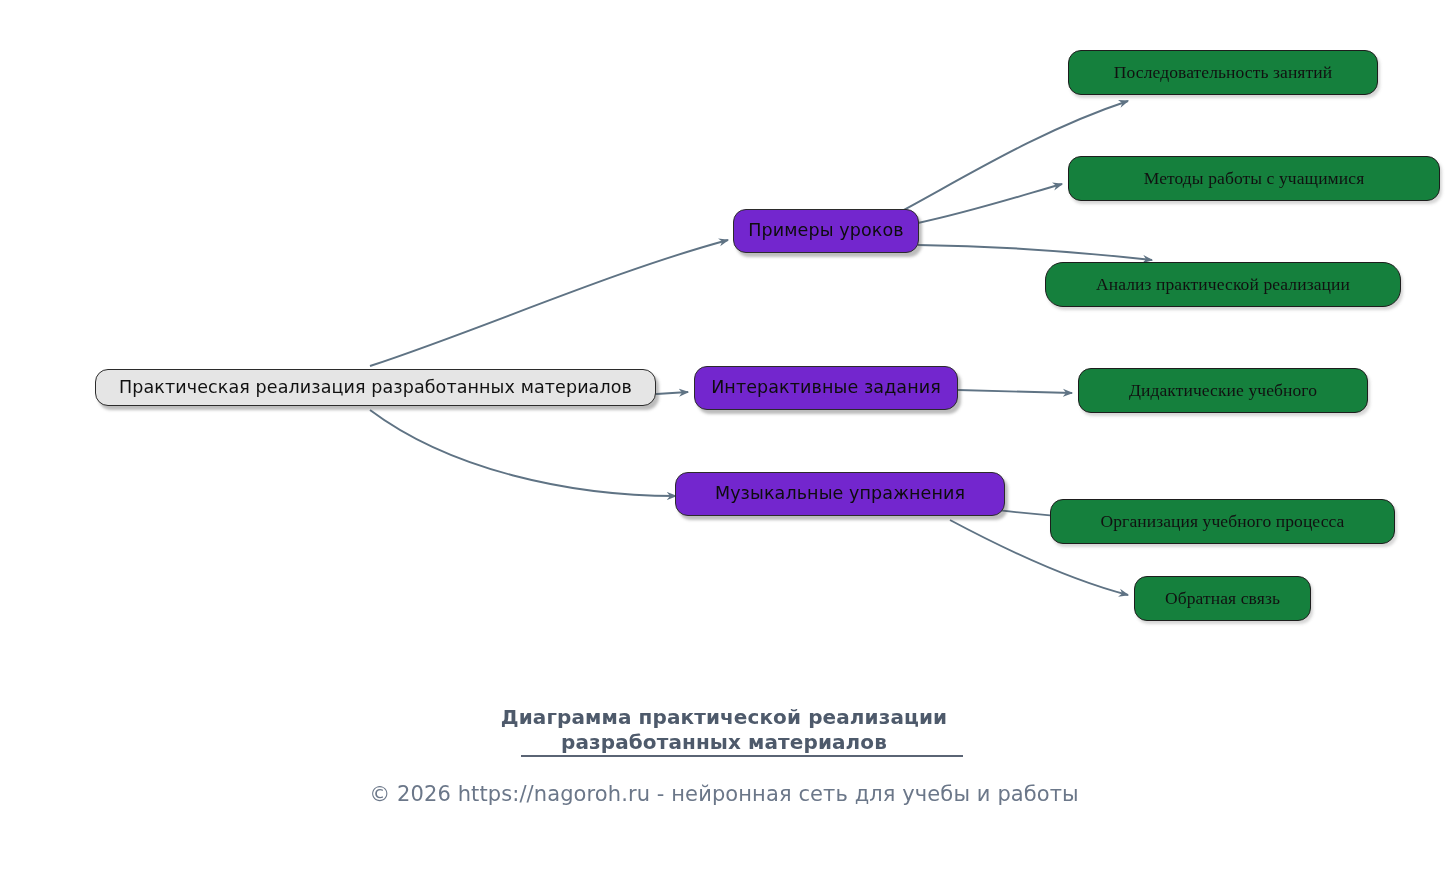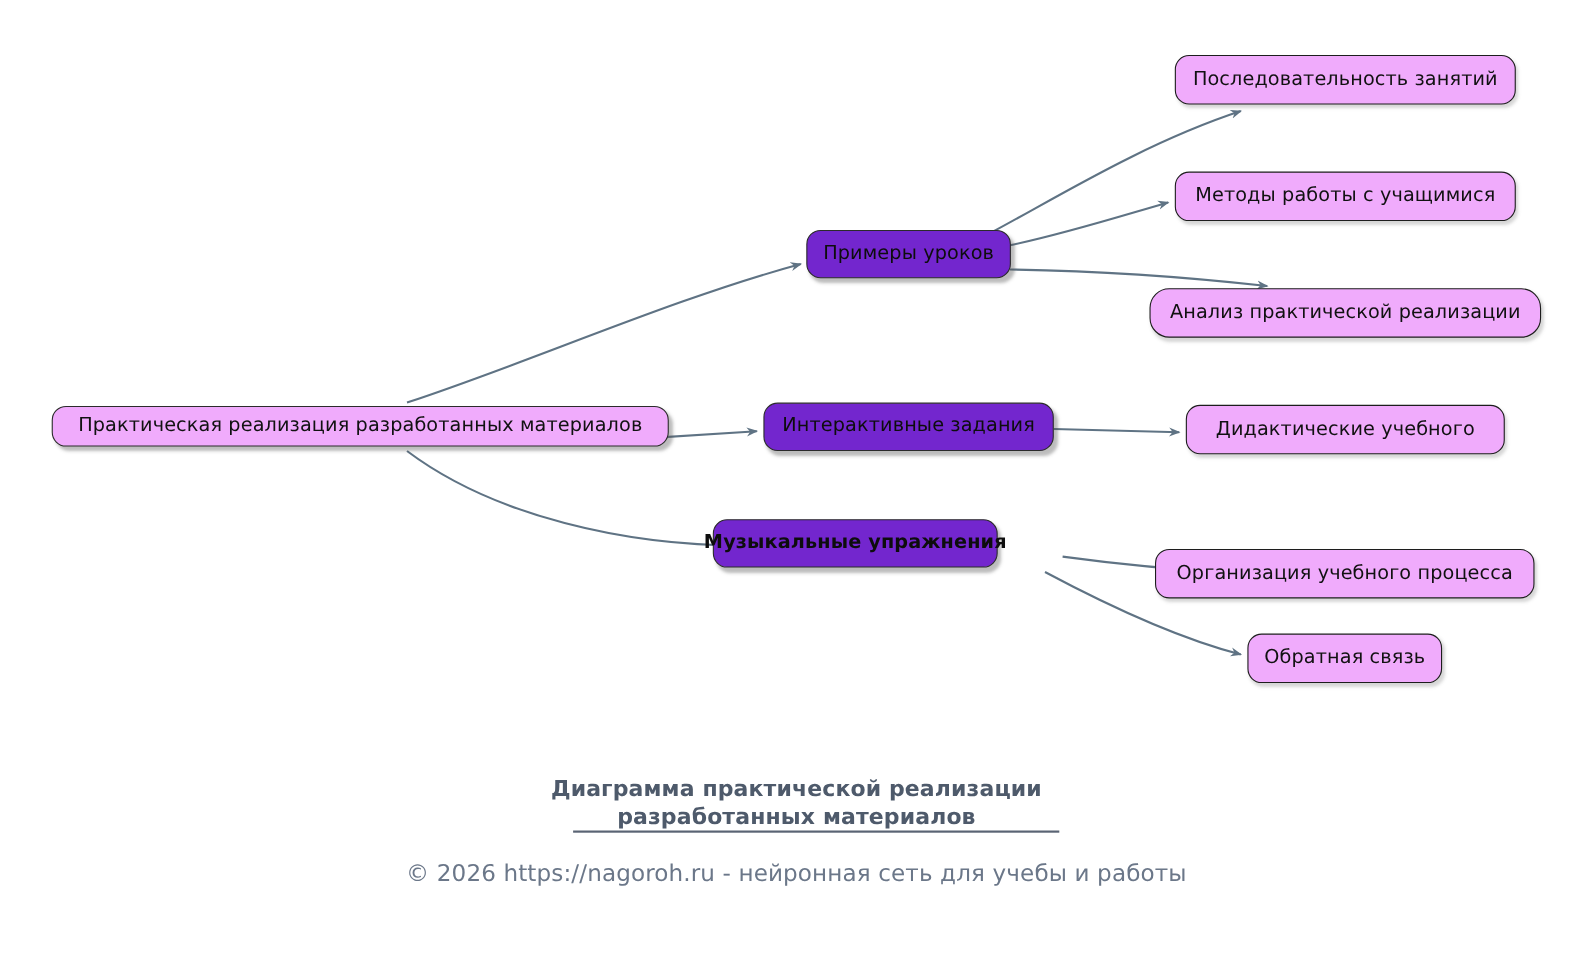--- a/index.html
+++ b/index.html
@@ -44,43 +44,45 @@
     letter-spacing: 0.1px;
   }
 
   .node-label {
     display: block;
     line-height: 1;
   }
 
   
   .node.root {
-    background: #f0abfc;
+    background: #e5e5e5;
     border: 1.6px solid #2b2b2b;
     color: #111111;
     font-size: 17.5px;
     box-shadow: 3px 4px 3px rgba(80, 80, 80, 0.38);
+    margin-left: 48px;
   }
 
   
   .node.branch {
     background: #7326ce;
     border: 1.6px solid #2b2b2b;
     color: #0d0d0d;
     font-size: 17.5px;
     box-shadow: 3px 4px 3px rgba(80, 80, 80, 0.38);
   }
 
   
   .node.leaf {
-    background: #f0abfc;
+    background: #15803d;
     border: 1.7px solid #1d1d1d;
     color: #111111;
     font-size: 17.5px;
     box-shadow: 2px 3px 3px rgba(120, 120, 120, 0.30);
+    font-family: Liberation Serif, serif;
   }
 
   
   #caption {
     position: absolute;
     left: 0;
     top: 705px;
     width: 1448px;
     text-align: center;
     color: #4e5a6b;
@@ -151,29 +153,29 @@
   </div>
 
   <div class="node branch" style="left:694px; top:366px; width:264px; height:44px;">
     <span class="node-label">Интерактивные задания</span>
   </div>
 
   <div class="node branch" style="left:733px; top:209px; width:186px; height:44px;">
     <span class="node-label">Примеры уроков</span>
   </div>
 
-  <div class="node branch" style="left:648px; top:472px; width:259px; height:44px;font-weight:bold;">
+  <div class="node branch" style="left:675px; top:472px; width:330px; height:44px;">
     <span class="node-label">Музыкальные упражнения</span>
   </div>
 
   <div class="node leaf" style="left:1068px; top:50px; width:310px; height:45px;">
     <span class="node-label">Последовательность занятий</span>
   </div>
 
-  <div class="node leaf" style="left:1068px; top:156px; width:310px; height:45px;">
+  <div class="node leaf" style="left:1068px; top:156px; width:372px; height:45px;">
     <span class="node-label">Методы работы с учащимися</span>
   </div>
 
   <div class="node leaf" style="left:1045px; top:262px; width:356px; height:45px;border-radius:18px;">
     <span class="node-label">Анализ практической реализации</span>
   </div>
 
   <div class="node leaf" style="left:1078px; top:368px; width:290px; height:45px;">
     <span class="node-label">Дидактические учебного</span>
   </div>

